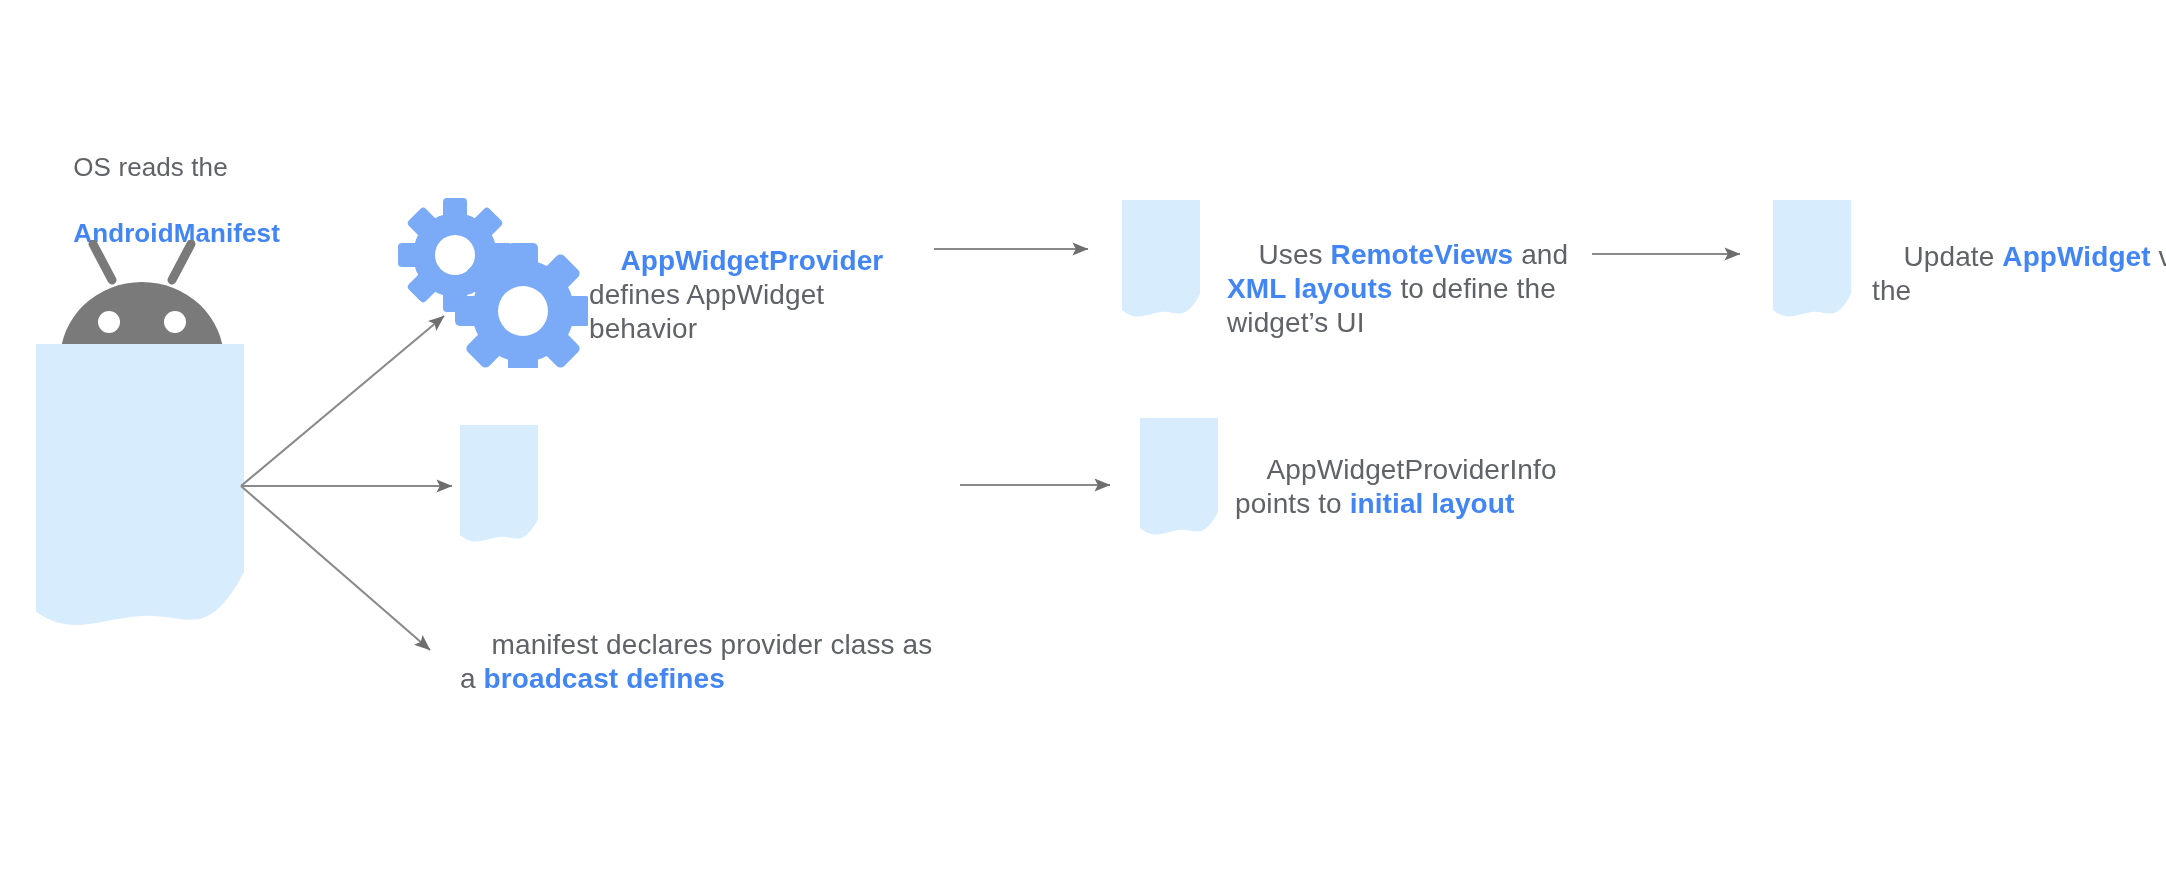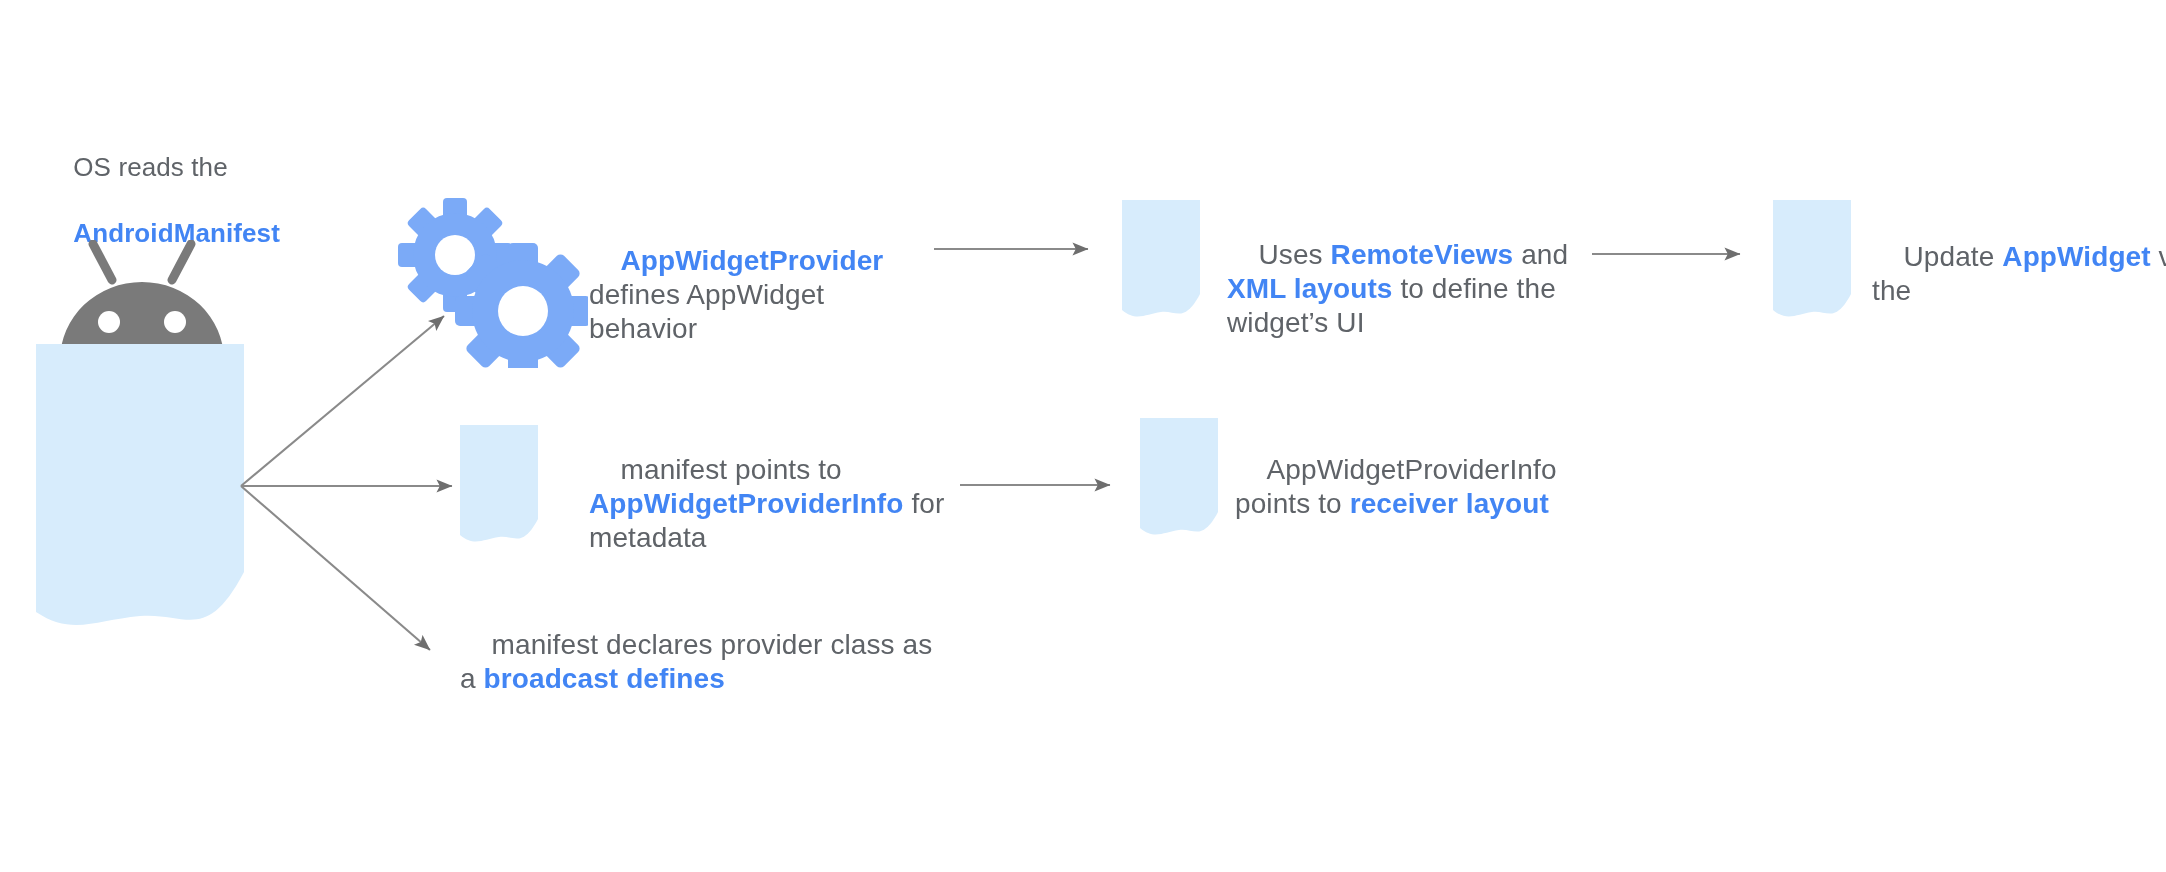--- a/index.html
+++ b/index.html
@@ -187,37 +187,32 @@
   </div>
 
   <div class="doc" style="left:460px; top:425px;">
     <svg width="78" height="120" viewBox="0 0 78 120">
       <path d="M0,0 H78 V94
                C 62,124 54,110 39,112
                C 24,114 14,122 0,110 Z" fill="#d7ecfc"></path>
     </svg>
   </div>
 
-  <div class="txt" style="left:589px; top:419px; width:380px;">
-    <span class="plain">manifest points to
-</span><b>AppWidgetProviderInfo</b><span class="plain"> for
-metadata</span>
-  </div>
 
   <div class="doc" style="left:1140px; top:418px;">
     <svg width="78" height="120" viewBox="0 0 78 120">
       <path d="M0,0 H78 V94
                C 62,124 54,110 39,112
                C 24,114 14,122 0,110 Z" fill="#d7ecfc"></path>
     </svg>
   </div>
 
   <div class="txt" style="left:1235px; top:419px; width:340px;">
     <span class="plain">AppWidgetProviderInfo
-points to </span><b>receiver layout</b>
+points to </span><b>initial layout</b>
   </div>
 
   <div class="txt" style="left:436px; top:594px; width:520px;margin-left:24px;">
     <span class="plain">manifest declares provider class as
 a </span><b>broadcast defines</b>
   </div>
 
   <svg id="arrows" viewBox="0 0 2166 872">
     <defs>
       <marker id="ah" markerWidth="9" markerHeight="9" refX="7.4" refY="3.1" orient="auto" markerUnits="strokeWidth">

